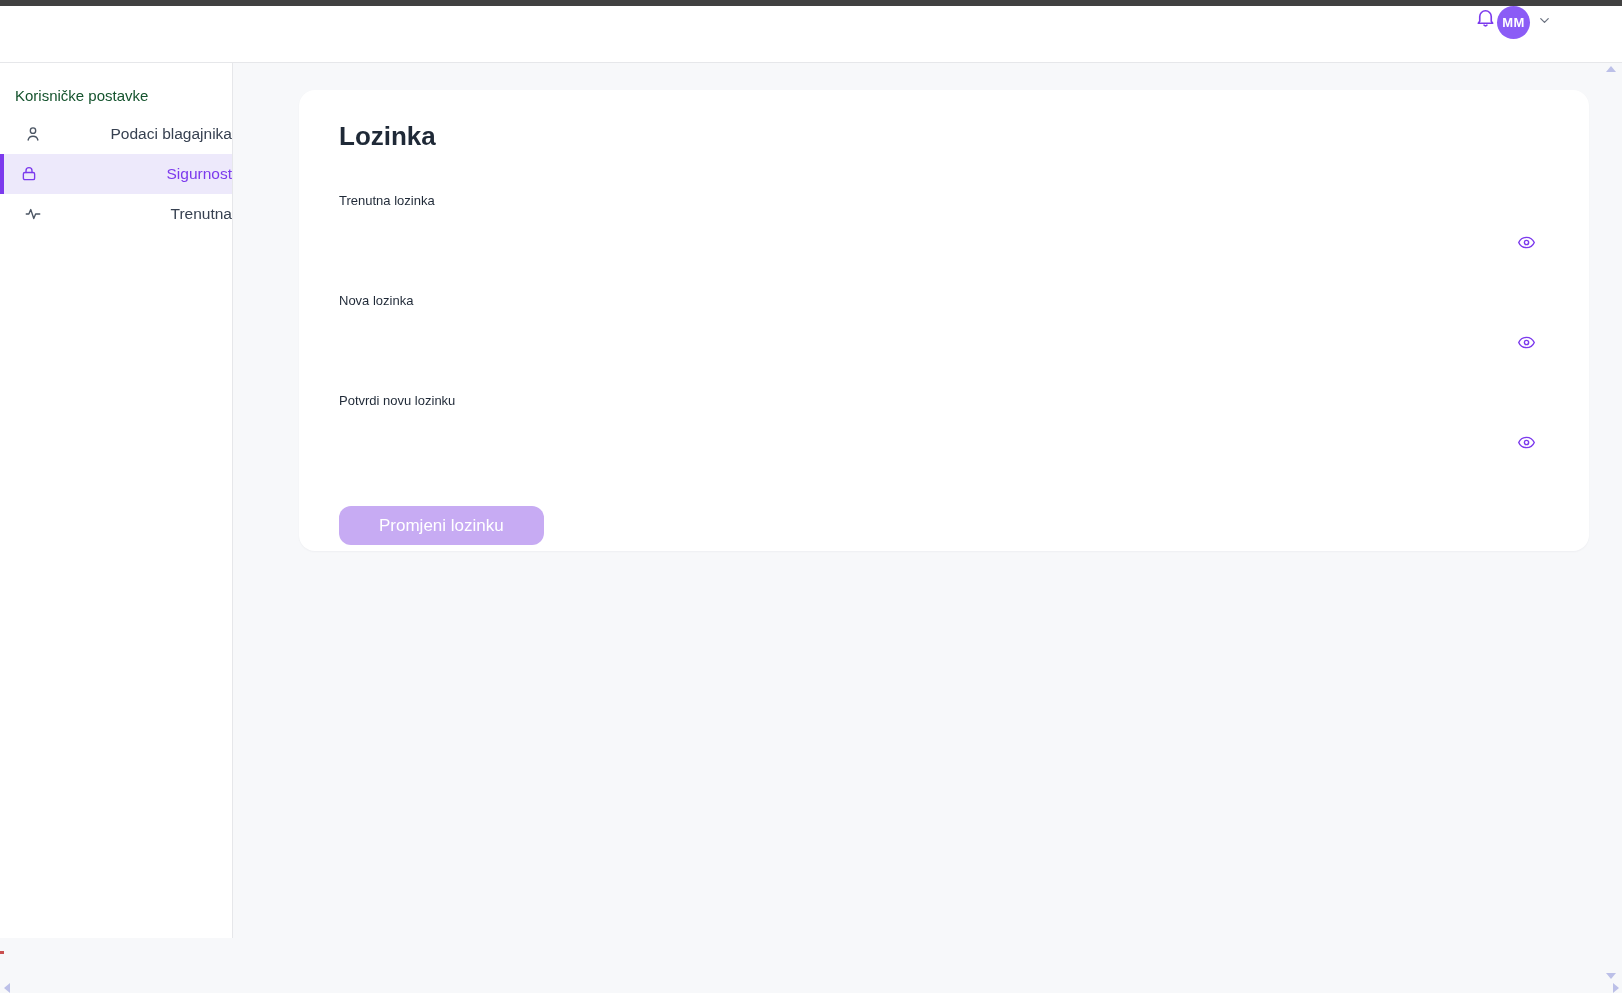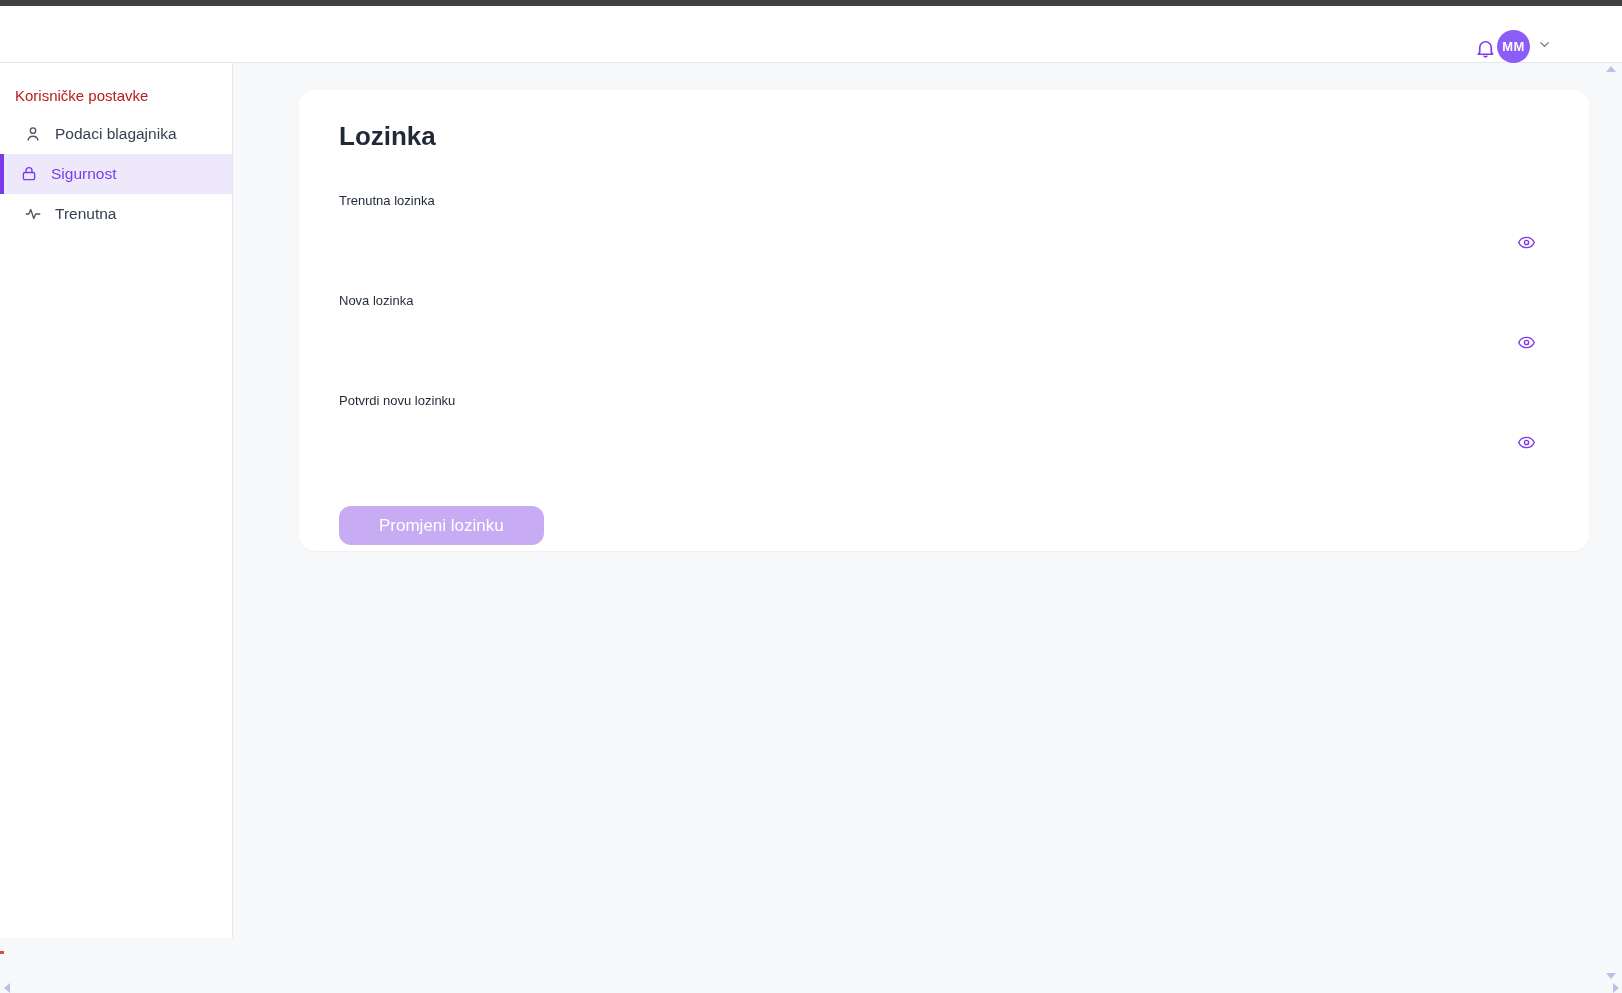--- a/index.html
+++ b/index.html
@@ -26,42 +26,43 @@
   }
   .header-nav {
     display: flex; align-items: center; gap: 70px; padding-left: 103px;
   }
   .nav-link {
     font-size: 16.5px; color: #4b5563; cursor: pointer; background: none; border: none;
     font-family: inherit; line-height: 57px;
   }
   .header-right {
     position: absolute; right: 70px; top: 0; height: 57px;
-    display: flex; align-items: flex-end; 
+    display: flex; align-items: flex-start; 
   }
   .bell-btn { background: none; border: none; cursor: pointer; display: flex; align-items: center; }
   .avatar-cluster { display: flex; align-items: center; gap: 7px; cursor: pointer; }
   .avatar {
     width: 33px; height: 33px; border-radius: 50%;
     background: #8b5cf6; color: #ffffff; font-weight: bold; font-size: 13px;
     display: flex; align-items: center; justify-content: center; letter-spacing: .3px;
   }
 
   
   .sidebar {
     position: absolute; left: 0; top: 63px; width: 233px; height: 875px;
     background: #ffffff; border-right: 1px solid #e6e7ea;
   }
   .sidebar-title {
-    margin: 24px 0 10px 15px; font-size: 15px; color: #b91c1c; font-weight: 400;
+    margin: 24px 0 10px 15px; font-size: 15px; color: #14532d; font-weight: 400;
   }
   .sidebar-item {
     height: 40px; display: flex; align-items: center; gap: 13px;
     padding-left: 20px; font-size: 15.5px; color: #374151; cursor: pointer;
     border-left: 4px solid transparent;
+    justify-content: space-between;
   }
   .sidebar-item .icn { display: flex; align-items: center; }
   .sidebar-item.active {
     background: #ede9fb; border-left: 4px solid #7c3aed; padding-left: 16px;
     color: #7c3aed;
   }
 
   
   .card {
     position: absolute; left: 299px; top: 90px; width: 1290px; height: 461px;

